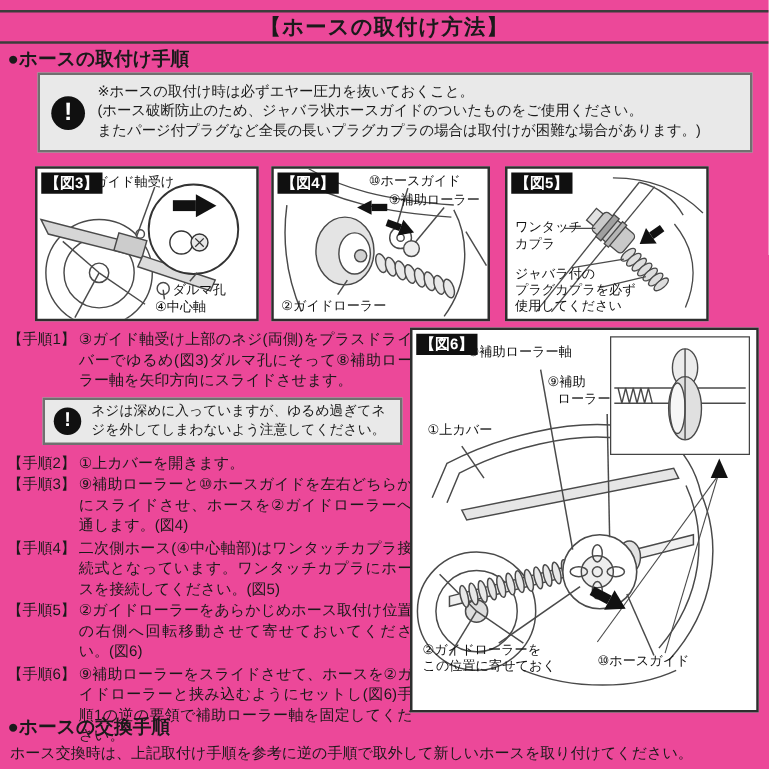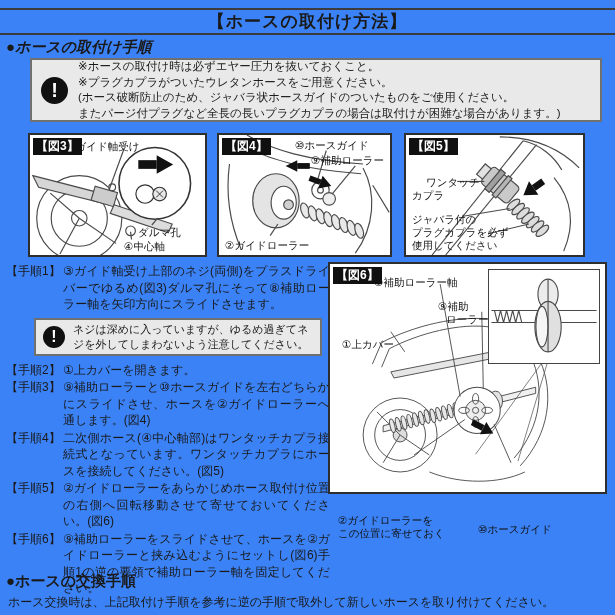--- a/index.html
+++ b/index.html
@@ -1,17 +1,17 @@
 <!DOCTYPE html>
 <html><head>
 <meta charset="utf-8">
 <style>
   html,body{margin:0;padding:0;background:#ffffff;}
   .page{
-    position:relative;width:615px;height:615px;background:#3b82f6;overflow:hidden;
+    position:relative;width:615px;height:615px;background:#ec4899;overflow:hidden;
     font-family:"Liberation Sans","DejaVu Sans",sans-serif;color:#1a1a1a;
     -webkit-font-smoothing:antialiased;
   }
   .rule{position:absolute;left:0;width:615px;height:2px;background:#3c3c3c;}
   .page-title{position:absolute;top:10px;left:0;width:615px;text-align:center;
     font-size:17px;font-weight:bold;letter-spacing:1px;}
   .sec-head{position:absolute;font-size:15px;font-weight:bold;}
   .notice{position:absolute;box-sizing:border-box;background:#e9e9e9;border:2px solid #707070;
     display:flex;align-items:center;}
   .notice-icon{flex:none;border-radius:50%;background:#101010;color:#ffffff;
@@ -35,27 +35,26 @@
 </style>
 </head>
 <body>
 
 <div class="page">
 
   <div class="rule" style="top:8px;"></div>
   <div class="page-title">【ホースの取付け方法】</div>
   <div class="rule" style="top:33px;"></div>
 
-  <div class="sec-head" style="left:6px;top:38px;font-style:italic;">●ホースの取付け手順</div>
+  <div class="sec-head" style="left:6px;top:38px;">●ホースの取付け手順</div>
 
   <div class="notice" style="left:30px;top:58px;width:572px;height:64px;">
     <div class="notice-icon big">!</div>
     <div class="notice-text">
       <div>※ホースの取付け時は必ずエヤー圧力を抜いておくこと。</div>
-      <div>※プラグカプラがついたウレタンホースをご用意ください。</div>
       <div>(ホース破断防止のため、ジャバラ状ホースガイドのついたものをご使用ください。</div>
       <div>またパージ付プラグなど全長の長いプラグカプラの場合は取付けが困難な場合があります。)</div>
     </div>
   </div>
 
   <div class="figbox" style="left:28px;top:133px;width:179px;height:124px;">
     <svg class="figart" viewBox="0 0 179 124">
       <g stroke="#4a4a4a" fill="none" stroke-width="1.2">
         <circle cx="50" cy="86" r="44"></circle>
         <circle cx="50" cy="86" r="29"></circle>
@@ -122,21 +121,21 @@
           <polygon points="104,41 116,48 104,55"></polygon>
         </g>
       </g>
     </svg>
     <div class="figlabel">【図4】</div>
     <div class="callout" style="left:76px;top:4px;">⑩ホースガイド</div>
     <div class="callout" style="left:92px;top:19px;">⑨補助ローラー</div>
     <div class="callout" style="left:6px;top:104px;text-align:right;">②ガイドローラー</div>
   </div>
 
-  <div class="figbox" style="left:404px;top:133px;width:181px;height:124px;">
+  <div class="figbox" style="left:404px;top:133px;width:163px;height:124px;">
     <svg class="figart" viewBox="0 0 181 124">
       <g stroke="#4a4a4a" fill="none" stroke-width="1.2">
         <line x1="26" y1="124" x2="120" y2="6"></line>
         <line x1="40" y1="124" x2="134" y2="10"></line>
         <path d="M96,2 C130,2 158,14 178,34"></path>
         <path d="M152,44 C170,66 174,92 162,120"></path>
         <path d="M120,6 C138,10 152,22 160,36"></path>
         <g transform="rotate(40 95 52)">
           <rect x="70" y="44" width="10" height="14" fill="#e2e2e2"></rect>
           <rect x="78" y="40" width="36" height="22" rx="4" fill="#c9c9c9"></rect>
@@ -155,21 +154,21 @@
         <line x1="52" y1="48" x2="80" y2="48"></line>
         <line x1="58" y1="84" x2="106" y2="76"></line>
         <line x1="84" y1="102" x2="126" y2="92"></line>
       </g>
       <g fill="#111111" transform="rotate(-35 134 52)">
         <rect x="130" y="49" width="12" height="7"></rect>
         <polygon points="130,44 117,52.5 130,61"></polygon>
       </g>
     </svg>
     <div class="figlabel">【図5】</div>
-    <div class="callout" style="left:20px;top:41px;">ワンタッチ</div>
+    <div class="callout" style="left:6px;top:41px;">ワンタッチ</div>
     <div class="callout" style="left:6px;top:54px;">カプラ</div>
     <div class="callout" style="left:6px;top:78px;">ジャバラ付の</div>
     <div class="callout" style="left:6px;top:91px;">プラグカプラを必ず</div>
     <div class="callout" style="left:6px;top:104px;">使用してください</div>
   </div>
 
   <div class="steps">
     <div class="step">
       <div class="step-label">【手順1】</div>
       <div class="step-text">③ガイド軸受け上部のネジ(両側)をプラスドライバーでゆるめ(図3)ダルマ孔にそって⑧補助ローラー軸を矢印方向にスライドさせます。</div>
@@ -193,21 +192,21 @@
     <div class="step">
       <div class="step-label">【手順5】</div>
       <div class="step-text">②ガイドローラーをあらかじめホース取付け位置の右側へ回転移動させて寄せておいてください。(図6)</div>
     </div>
     <div class="step">
       <div class="step-label">【手順6】</div>
       <div class="step-text">⑨補助ローラーをスライドさせて、ホースを②ガイドローラーと挟み込むようにセットし(図6)手順1の逆の要領で補助ローラー軸を固定してください。</div>
     </div>
   </div>
 
-  <div class="figbox" style="left:328px;top:262px;width:279px;height:232px;">
+  <div class="figbox" style="left:328px;top:262px;width:279px;height:308px;">
     <svg class="figart" viewBox="0 0 279 296">
       <g stroke="#4a4a4a" fill="none" stroke-width="1.2">
         <path d="M16,130 L28,102 C70,80 128,66 172,72 L206,80 C220,92 230,108 234,126"></path>
         <path d="M28,134 L38,110 C76,90 130,76 170,82 L200,90"></path>
         <polygon points="40,140 212,106 216,114 44,148" fill="#e6e6e6"></polygon>
         <circle cx="52" cy="222" r="48"></circle>
         <circle cx="52" cy="222" r="33"></circle>
         <circle cx="52" cy="222" r="9" fill="#dddddd"></circle>
         <line x1="52" y1="222" x2="22" y2="192"></line>
         <line x1="52" y1="222" x2="30" y2="258"></line>

